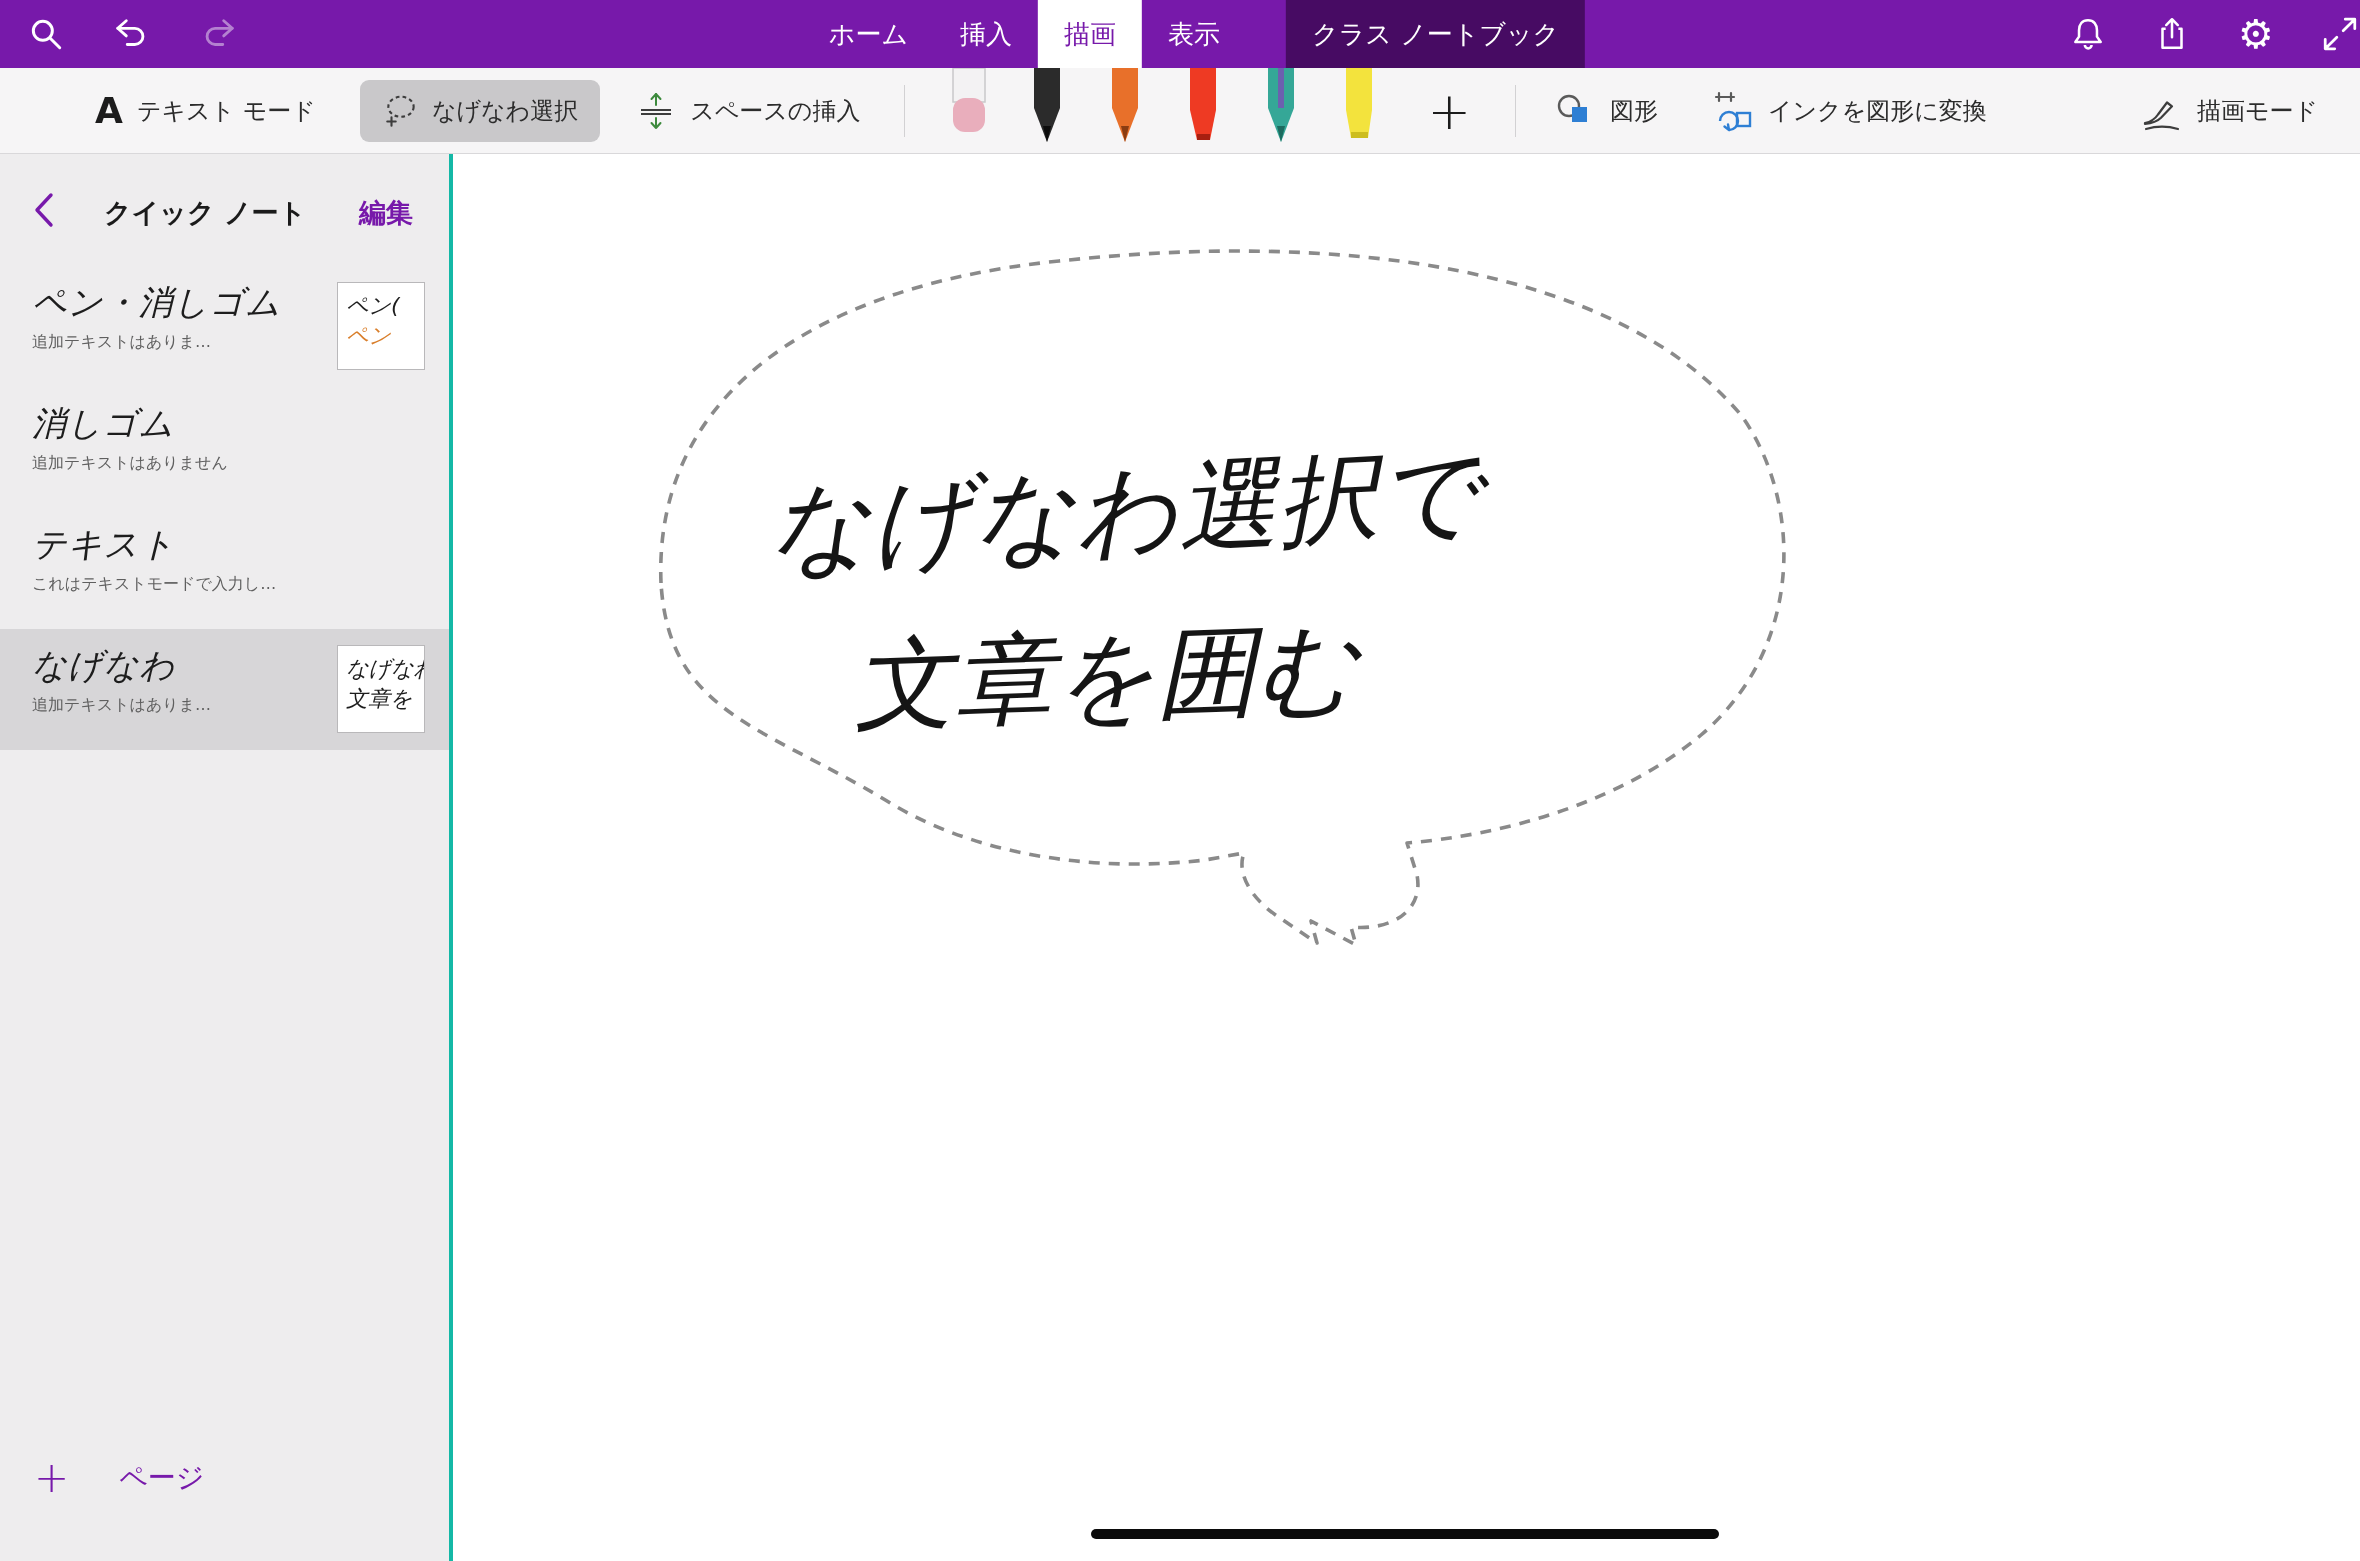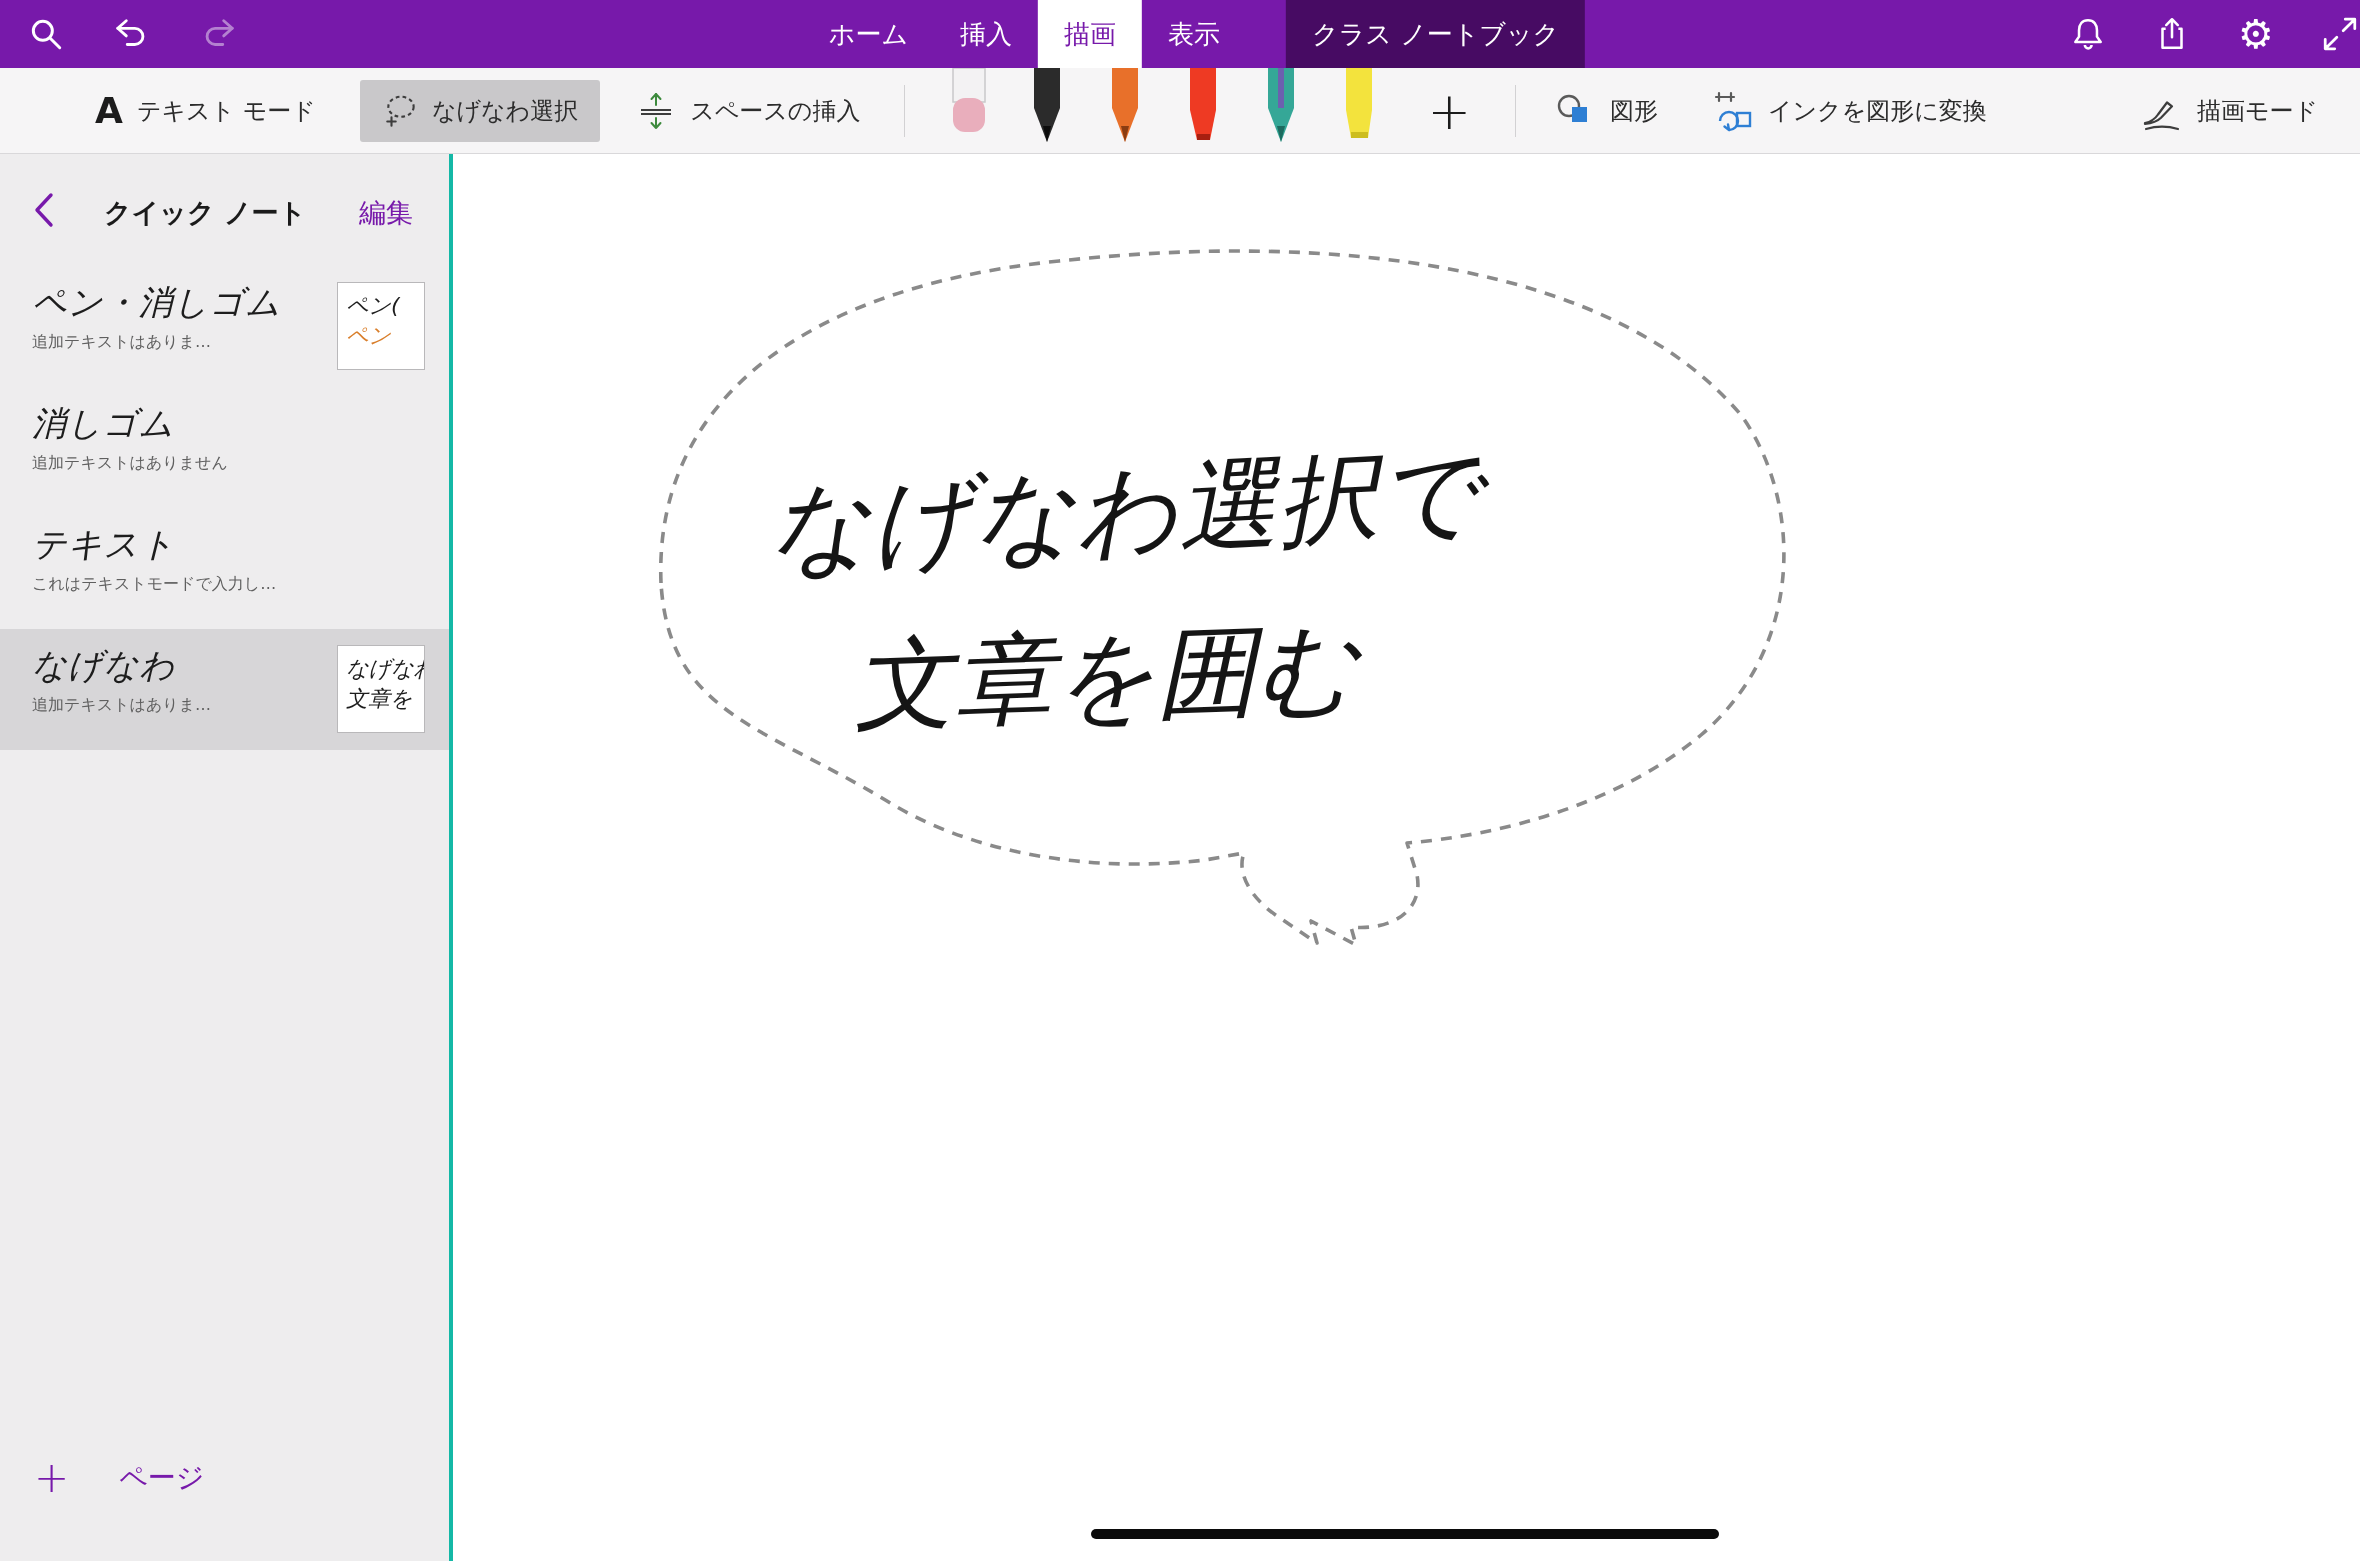--- a/index.html
+++ b/index.html
@@ -19,33 +19,33 @@
   .tab{display:flex;align-items:center;padding:0 26px;color:#fff;font-size:26px;cursor:pointer;white-space:nowrap;}
   .tab.active{background:#ffffff;color:#7719aa;}
   .tab.dark{background:#470b63;margin-left:40px;}
 
   
   .toolbar{position:absolute;left:0;top:68px;width:100%;height:85px;background:#f6f5f6;
            border-bottom:1px solid #d9d8da;display:flex;align-items:center;z-index:20;}
   .tool{display:flex;align-items:center;gap:14px;color:#2c2c2c;font-size:24px;cursor:pointer;white-space:nowrap;}
   .tool svg{display:block;}
   .big-a{font-size:36px;font-weight:bold;color:#1c1c1c;}
-  .lasso-btn{background:#c9c8ca;border-radius:3px;height:62px;padding:0 22px;display:flex;align-items:center;gap:12px;}
+  .lasso-btn{background:#c9c8ca;border-radius:9px;height:62px;padding:0 22px;display:flex;align-items:center;gap:12px;}
   .sep{width:1px;height:52px;background:#d2d1d3;}
   .pens{display:flex;align-items:flex-start;height:100%;overflow:hidden;gap:26px;}
   .pen{height:100%;display:flex;align-items:flex-start;cursor:pointer;}
   .plus-btn{font-size:52px;font-weight:300;color:#1c1c1c;line-height:1;cursor:pointer;}
 
   
   .sidebar{position:absolute;left:0;top:153px;width:449px;height:1408px;background:#eeedee;
            border-right:4px solid #14b8a6;z-index:10;}
   .sb-header{position:relative;height:113px;}
   .sb-back{position:absolute;left:30px;top:38px;cursor:pointer;}
   .sb-title{position:absolute;left:104px;top:42px;font-size:27px;font-weight:bold;color:#1b1b1b;}
-  .sb-edit{position:absolute;right:36px;top:42px;font-size:27px;color:#7719aa;cursor:pointer;}
+  .sb-edit{position:absolute;right:36px;top:42px;font-size:27px;color:#7719aa;cursor:pointer;font-weight:bold;}
   .sb-item{position:relative;height:121px;padding:14px 0 0 32px;box-sizing:border-box;cursor:pointer;}
   .sb-item.selected{background:#d7d6d8;}
   .sb-item-title{font-size:34px;font-style:italic;color:#1d1d1d;letter-spacing:1px;line-height:1.3;}
   .sb-item-sub{font-size:16px;color:#5f5f5f;margin-top:8px;max-width:300px;white-space:nowrap;overflow:hidden;text-overflow:ellipsis;}
   .sb-thumb{position:absolute;right:24px;top:16px;width:88px;height:88px;background:#fff;border:1px solid #b9b8ba;
             box-sizing:border-box;padding:8px 4px 0 8px;overflow:hidden;}
   .sb-thumb .t1{font-size:22px;font-style:italic;color:#1d1d1d;white-space:nowrap;}
   .sb-thumb .t2{font-size:22px;font-style:italic;color:#d97e2a;white-space:nowrap;}
   .sb-thumb.dark .t2{color:#1d1d1d;}
   .sb-addpage{position:absolute;left:34px;bottom:62px;display:flex;align-items:center;gap:18px;cursor:pointer;}

